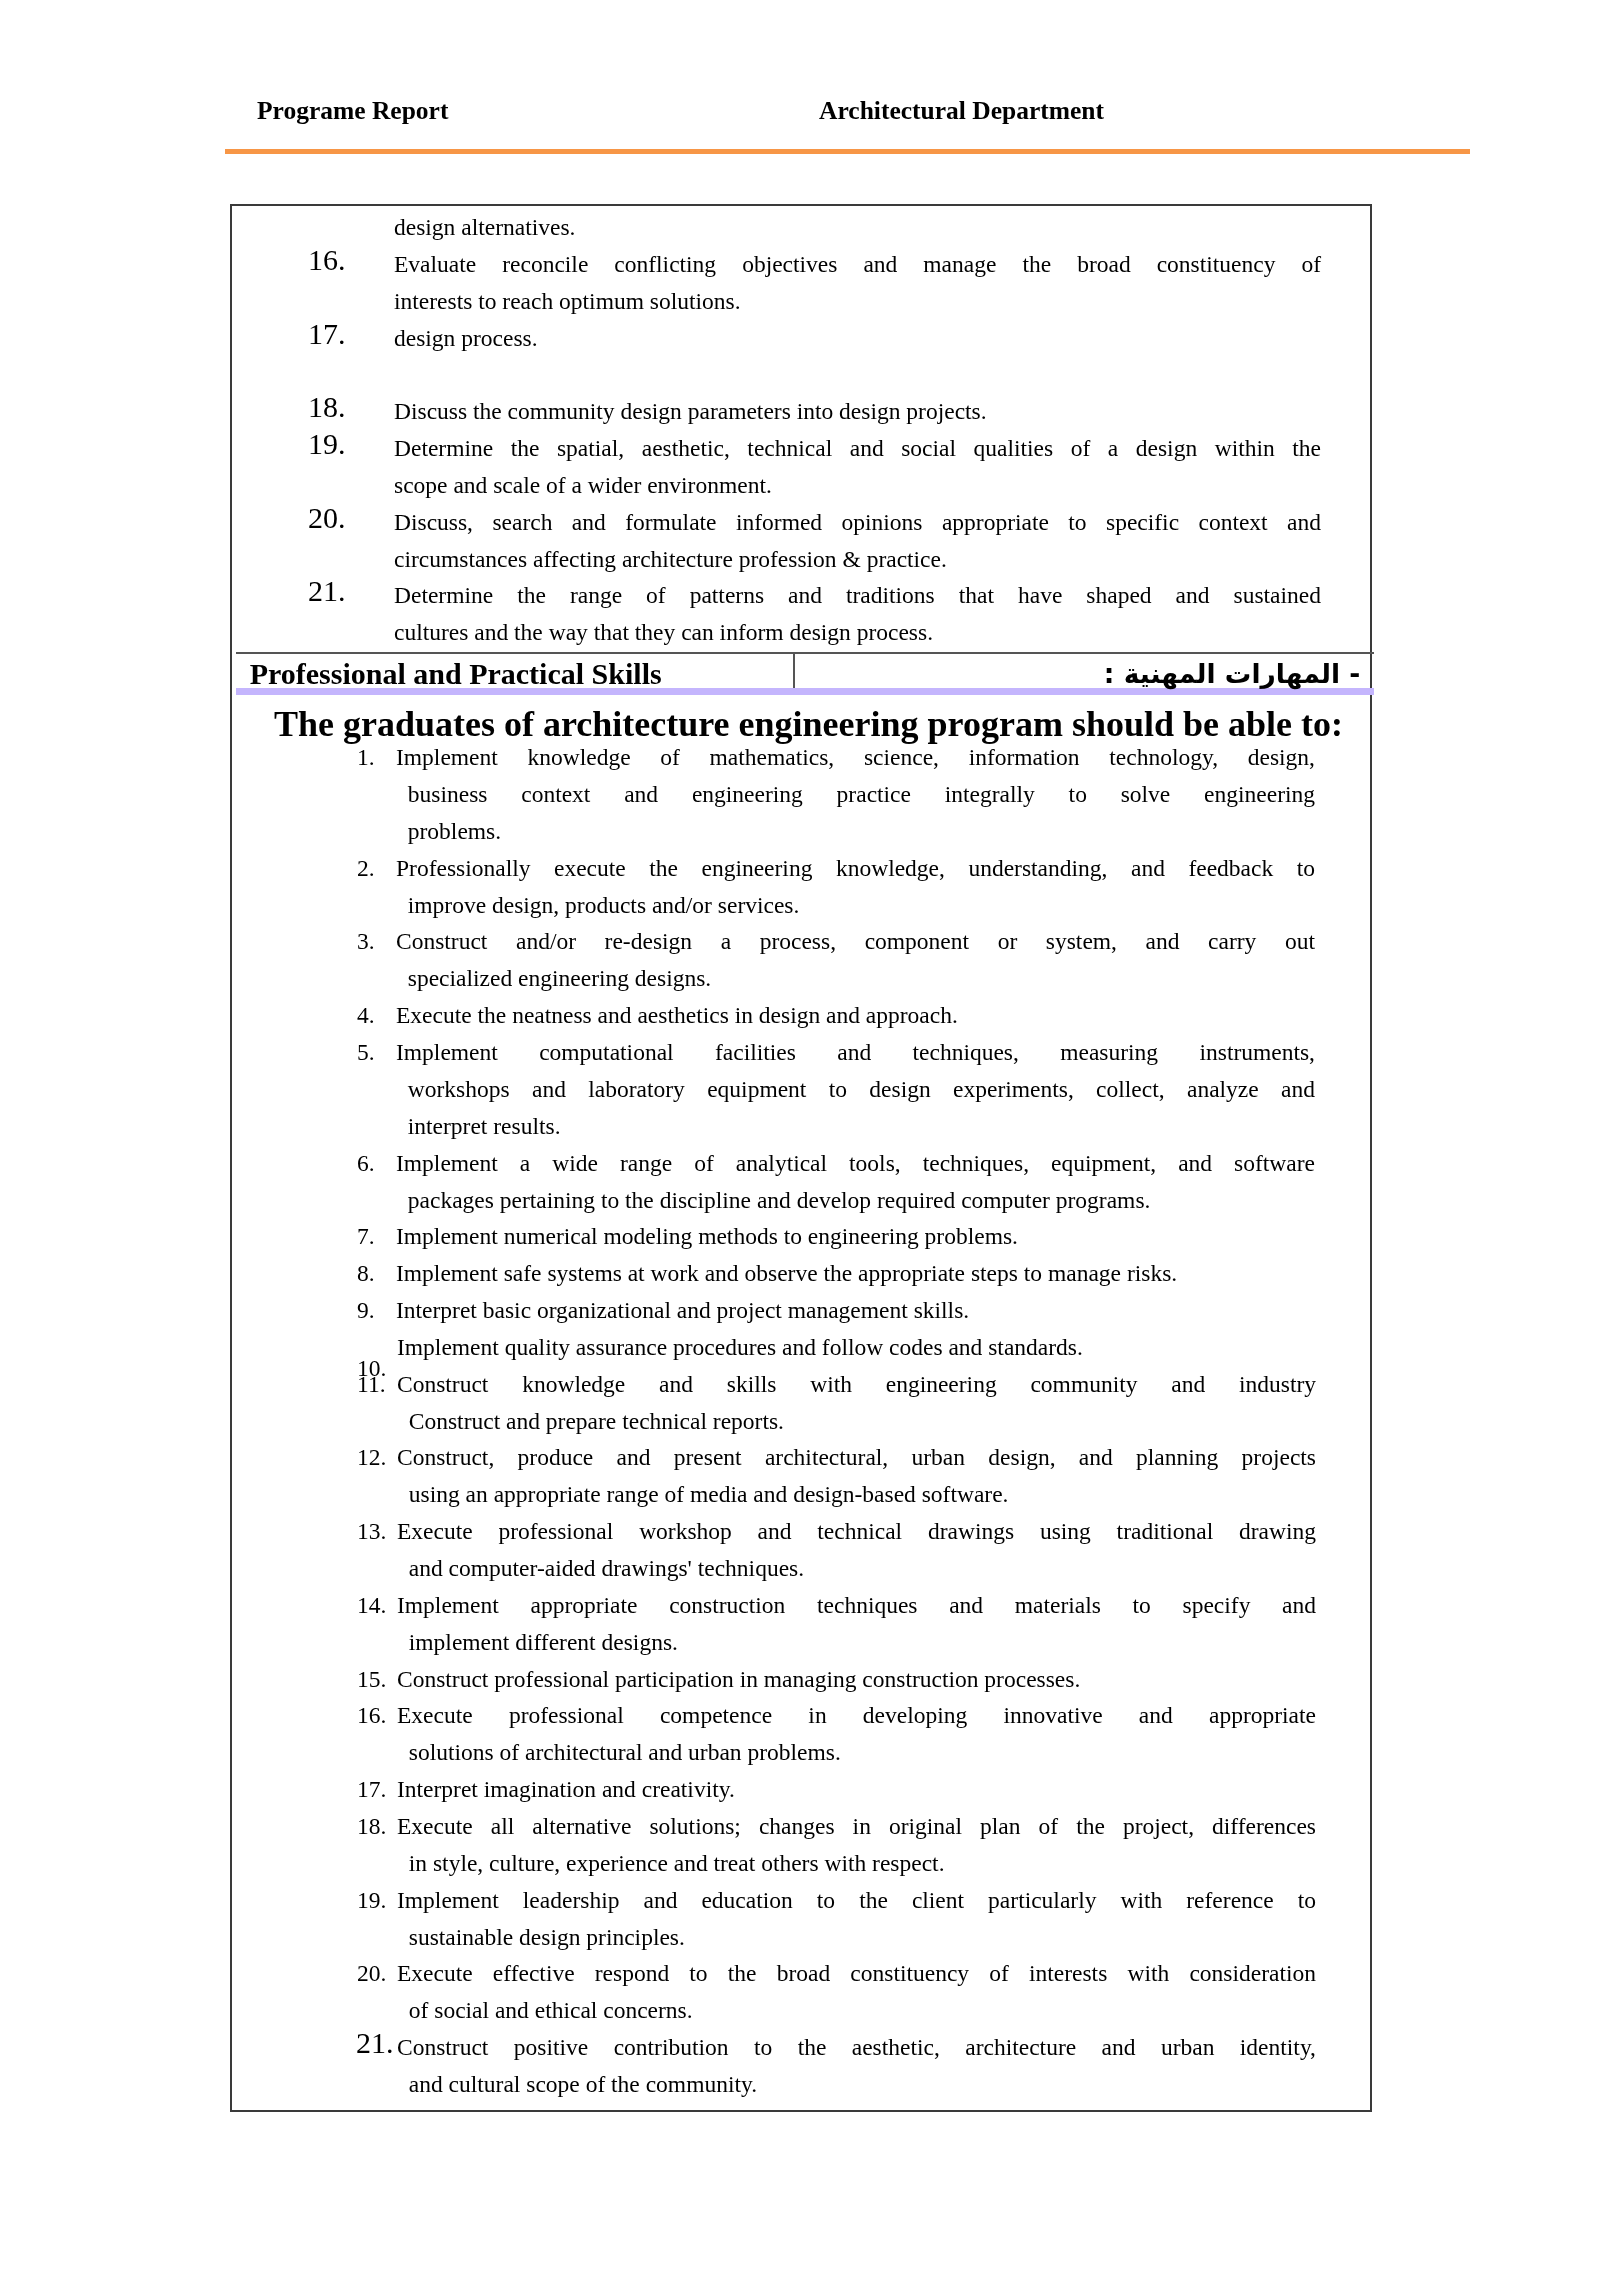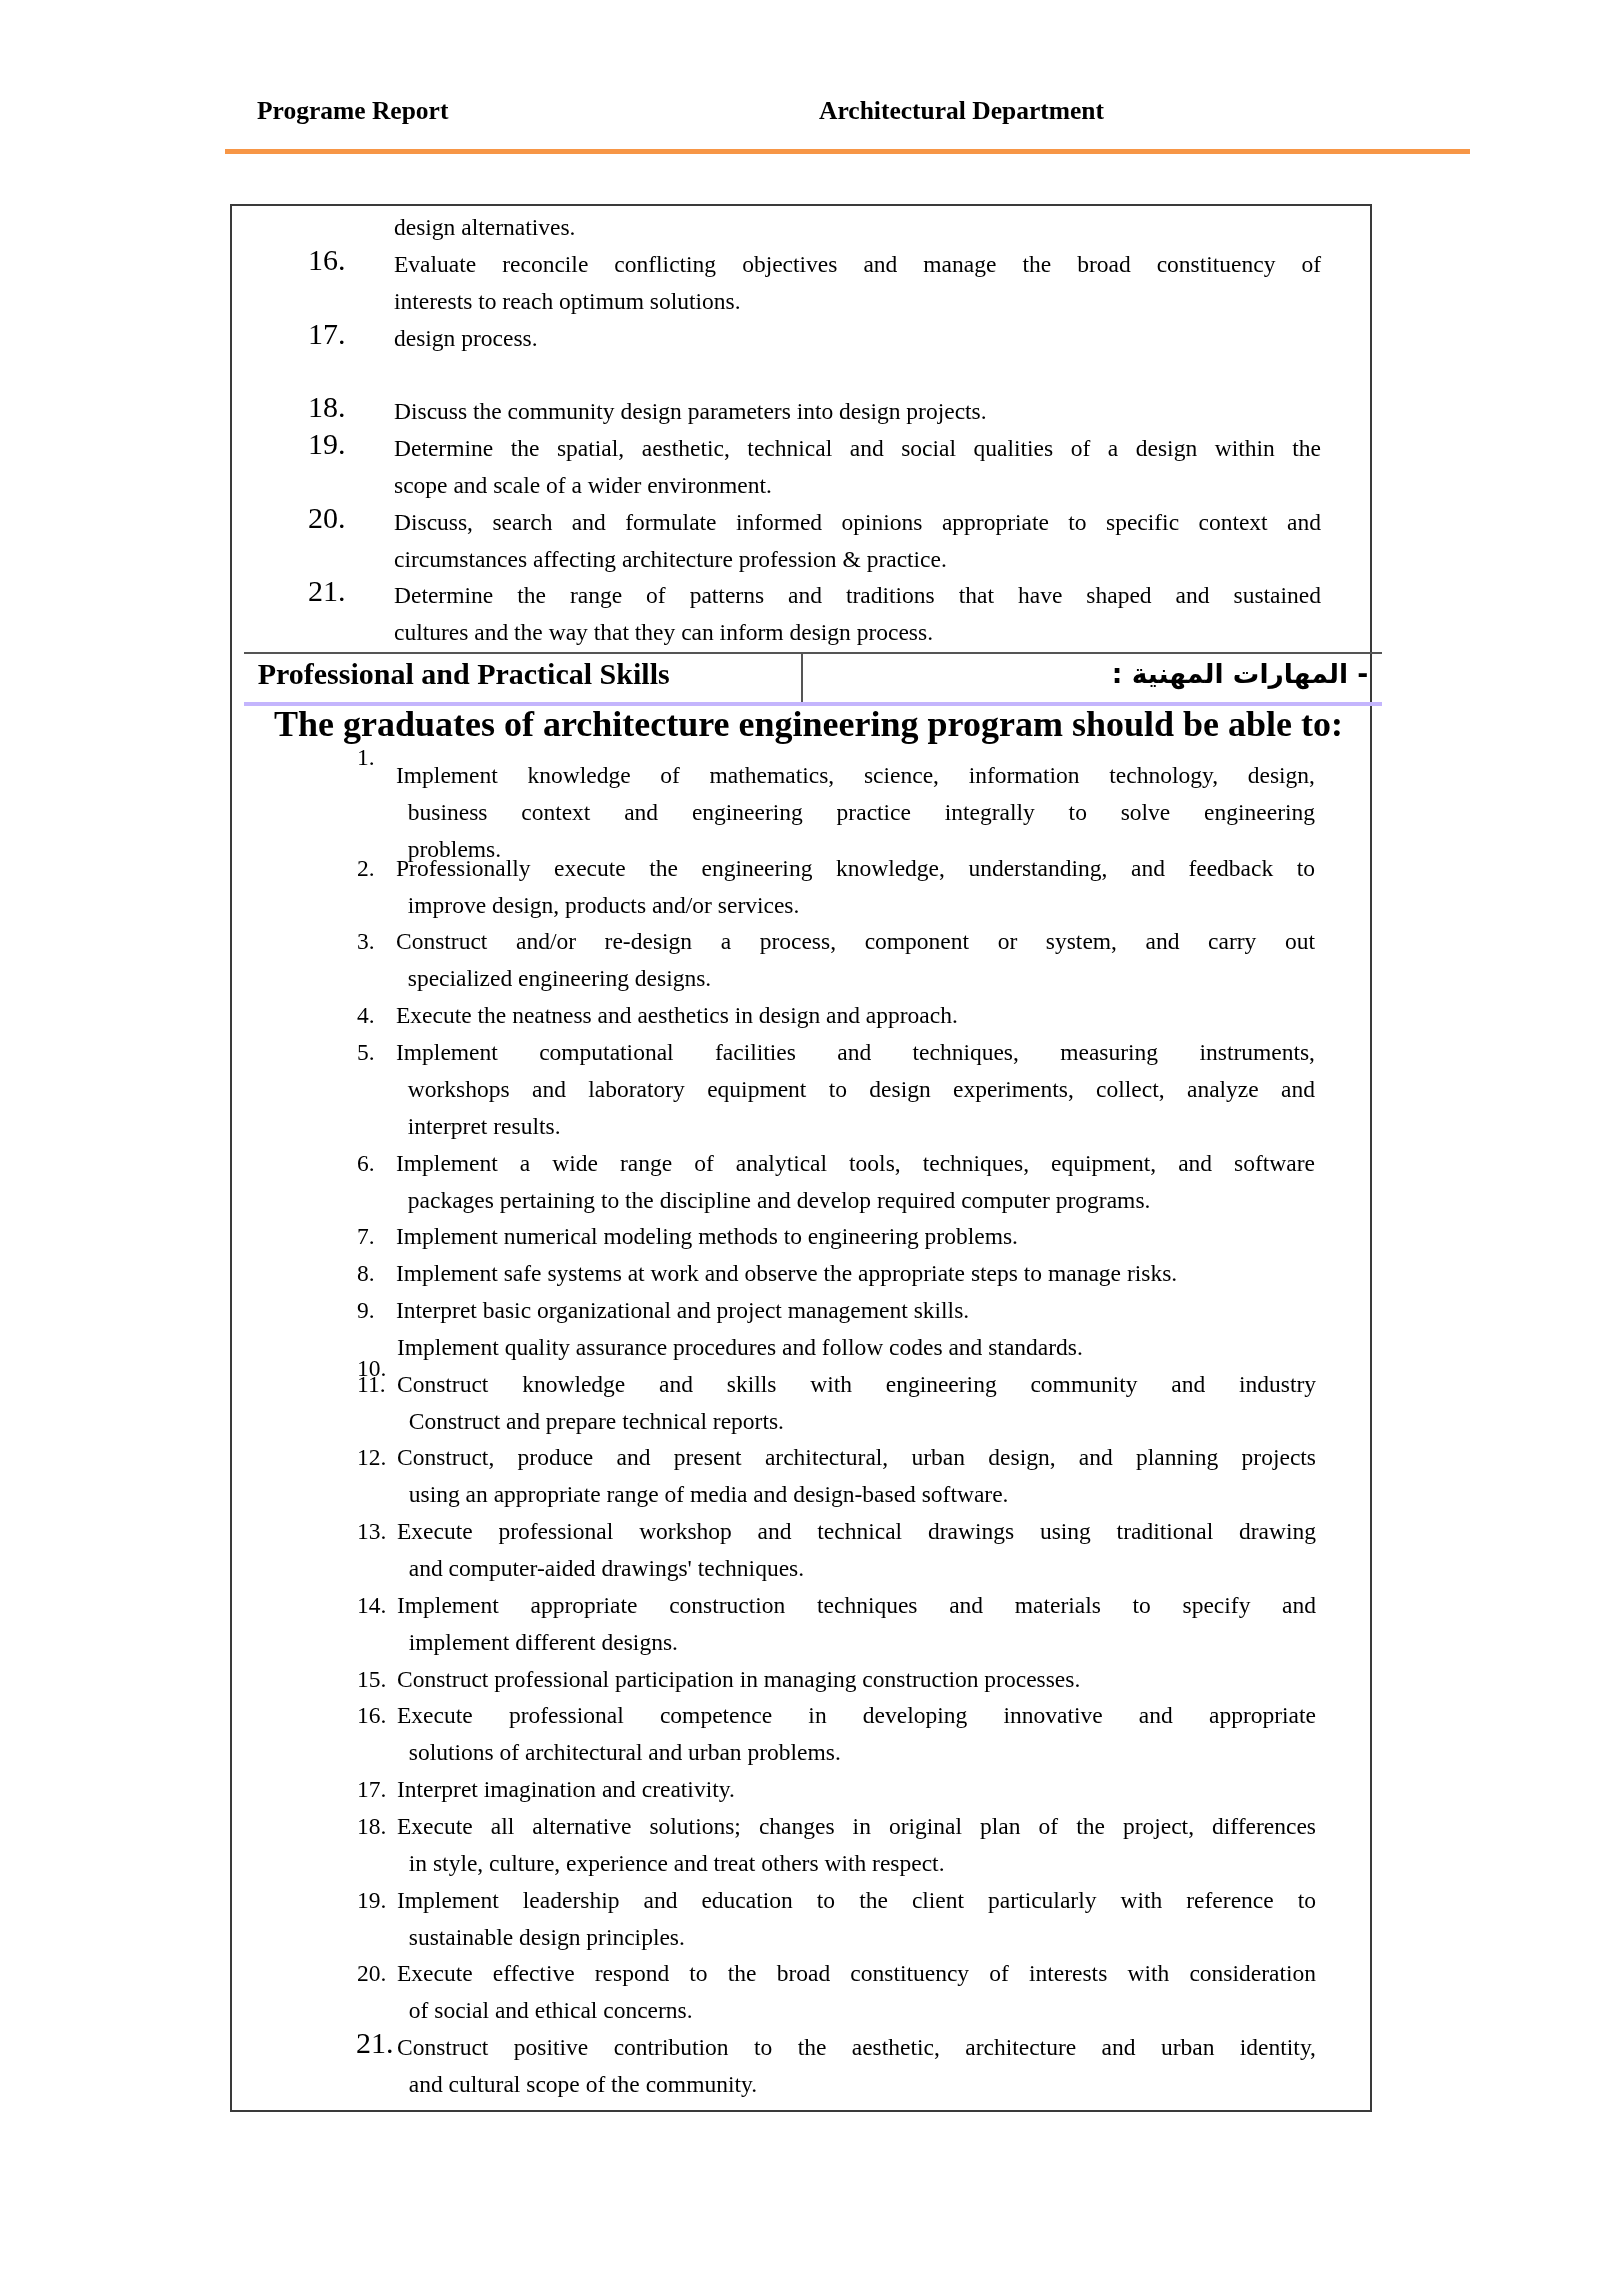--- a/index.html
+++ b/index.html
@@ -14,22 +14,22 @@
                  border: 2px solid #3a3a3a; box-sizing: border-box; }
 
   .section-a { position: absolute; left: 0; top: 0; width: 100%; height: 446px; }
   .row-a { position: absolute; left: 0; width: 100%; }
   .num-a { position: absolute; left: 76px; font-size: 30px; line-height: 36px; }
   .txt-a { position: absolute; left: 162px; width: 927px; font-size: 23.5px; line-height: 37px;
            text-align: justify; text-align-last: left; }
   .just-line { text-align: justify; text-align-last: justify; display: block; }
   .free-line { display: block; }
 
-  .hdr-row { position: absolute; left: 12px; top: 446px; width: 100%; height: 54px;
-             border-top: 2.9px solid #555; border-bottom: 4px solid #c4b5fd; box-sizing: border-box; }
+  .hdr-row { position: absolute; left: 4px; top: 446px; width: 100%; height: 43px;
+             border-top: 2.9px solid #555; border-bottom: 7px solid #c4b5fd; box-sizing: border-box; }
   .hdr-row .cell-left { position: absolute; left: 0; top: 0; width: 559px; height: 100%;
                         border-right: 2px solid #555; box-sizing: border-box; }
   .hdr-row .cell-left span { position: absolute; left: 13.7px; top: 2.9px; font-size: 30px; font-weight: bold; white-space: nowrap; }
   .hdr-row .cell-right { position: absolute; left: 559px; top: 0; right: 0; height: 100%; }
   .hdr-row .cell-right span { position: absolute; right: 13.7px; top: 3.9px; font-size: 26.5px; font-weight: bold;
                               font-family: "DejaVu Sans", sans-serif; direction: rtl; white-space: nowrap; }
 
   .intro { position: absolute; left: 42px; top: 497px; font-size: 36px; font-weight: bold; white-space: nowrap; }
 
   .row-b { position: absolute; left: 0; width: 100%; }
@@ -104,21 +104,21 @@
     <div class="cell-right">
       <span>- المهارات المهنية :</span>
     </div>
   </div>
 
   <div class="intro">The graduates of architecture engineering program should be able to:</div>
 
   <div id="section-b">
       <div class="row-b" style="top: 533px;">
         <div class="num-b" style="top: 0px;">1.</div>
-        <div class="txt-b" style="top: 0px; margin-top: 18px;">
+        <div class="txt-b" style="top: 0px;">
           <span class="first">Implement knowledge of mathematics, science, information technology, design,</span>
           <span class="cont">business context and engineering practice integrally to solve engineering</span>
           <span class="cont last">problems.</span>
         </div>
       </div>
       <div class="row-b" style="top: 644px;">
         <div class="num-b" style="top: 0px;">2.</div>
         <div class="txt-b" style="top: 0px;">
           <span class="first">Professionally execute the engineering knowledge, understanding, and feedback to</span>
           <span class="cont last">improve design, products and/or services.</span>

